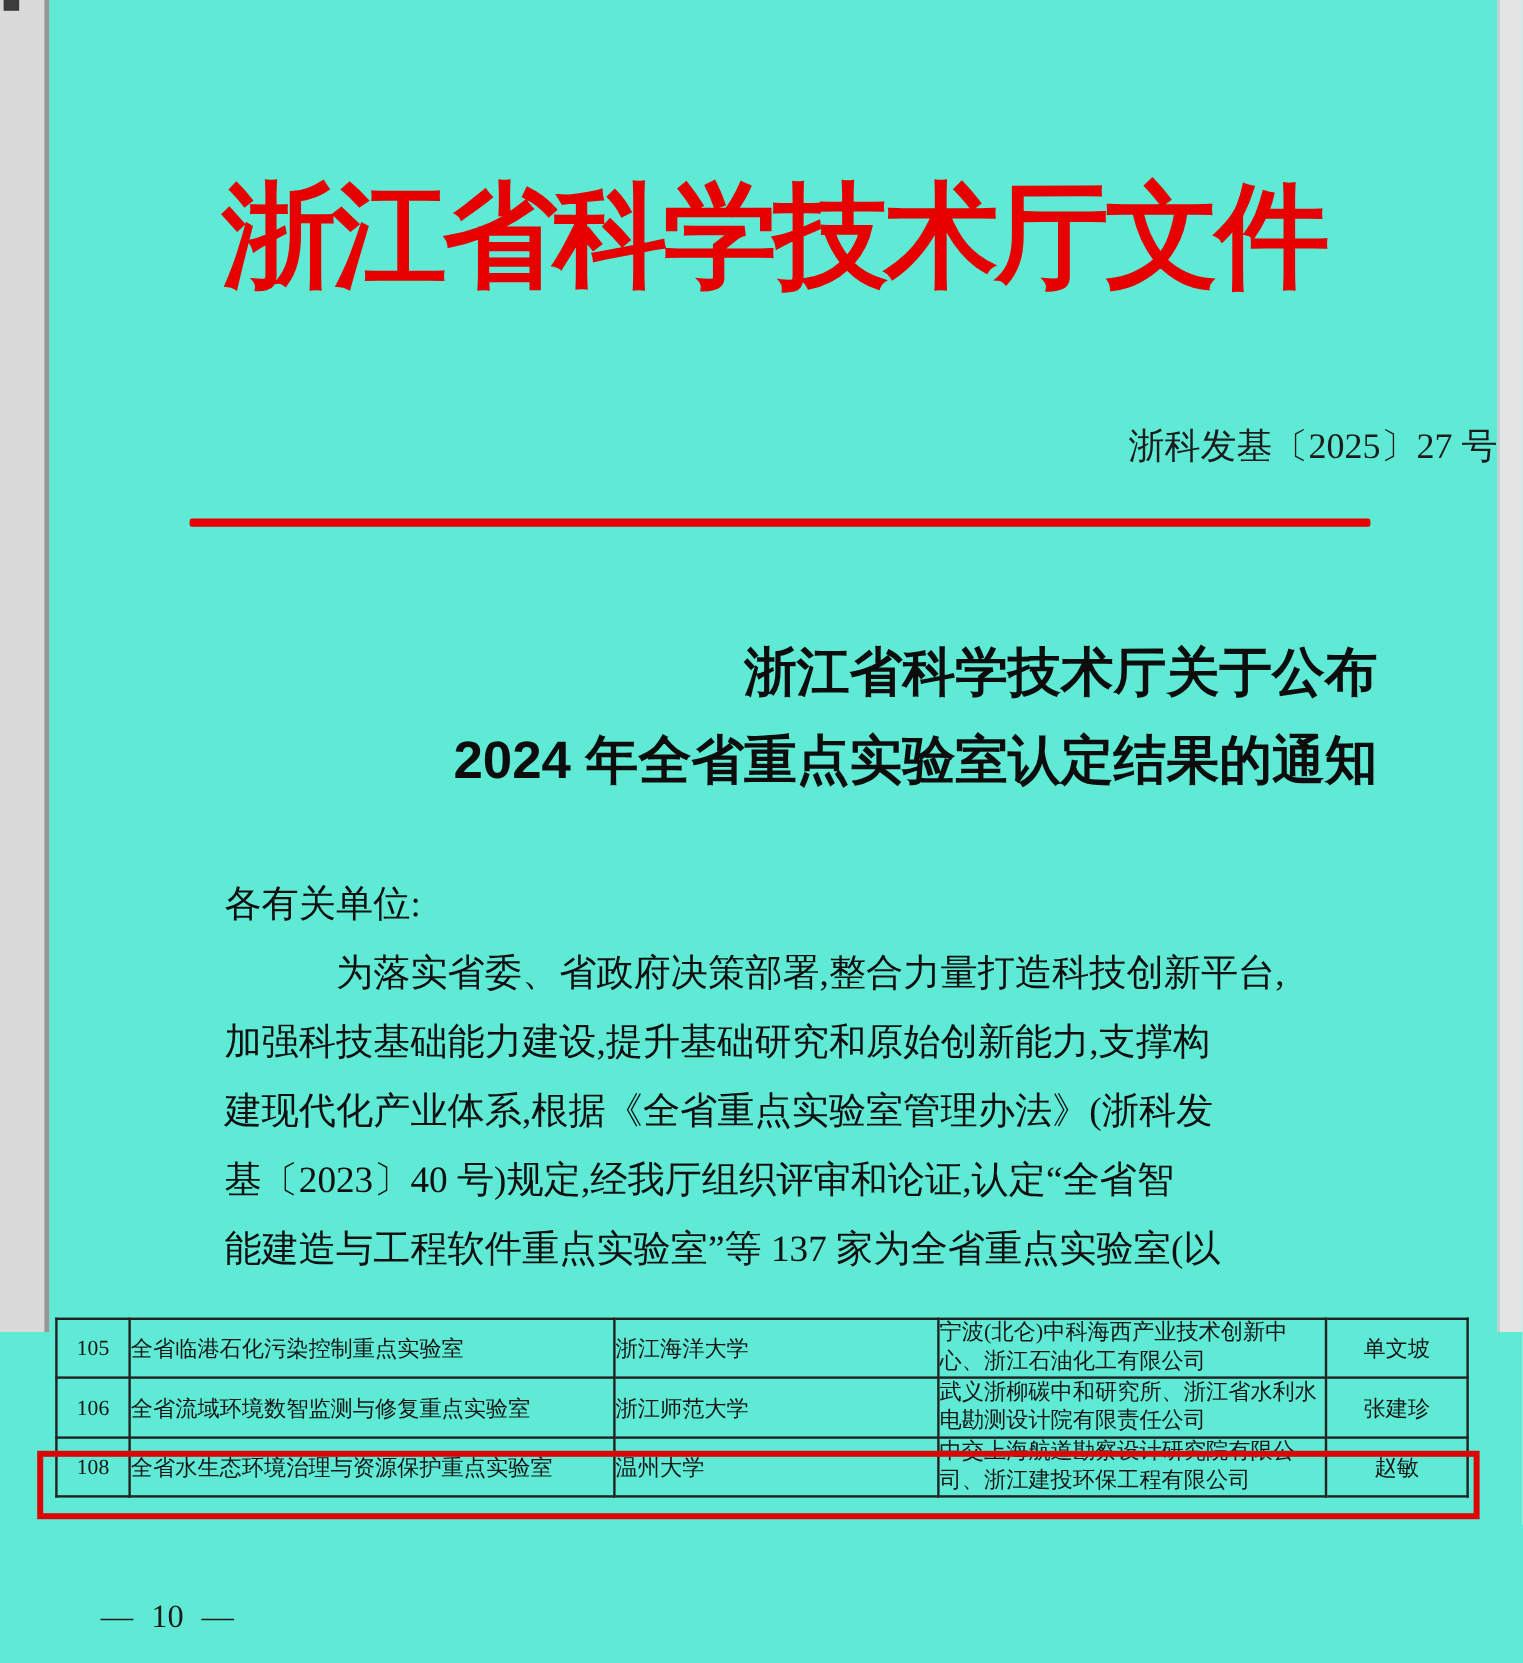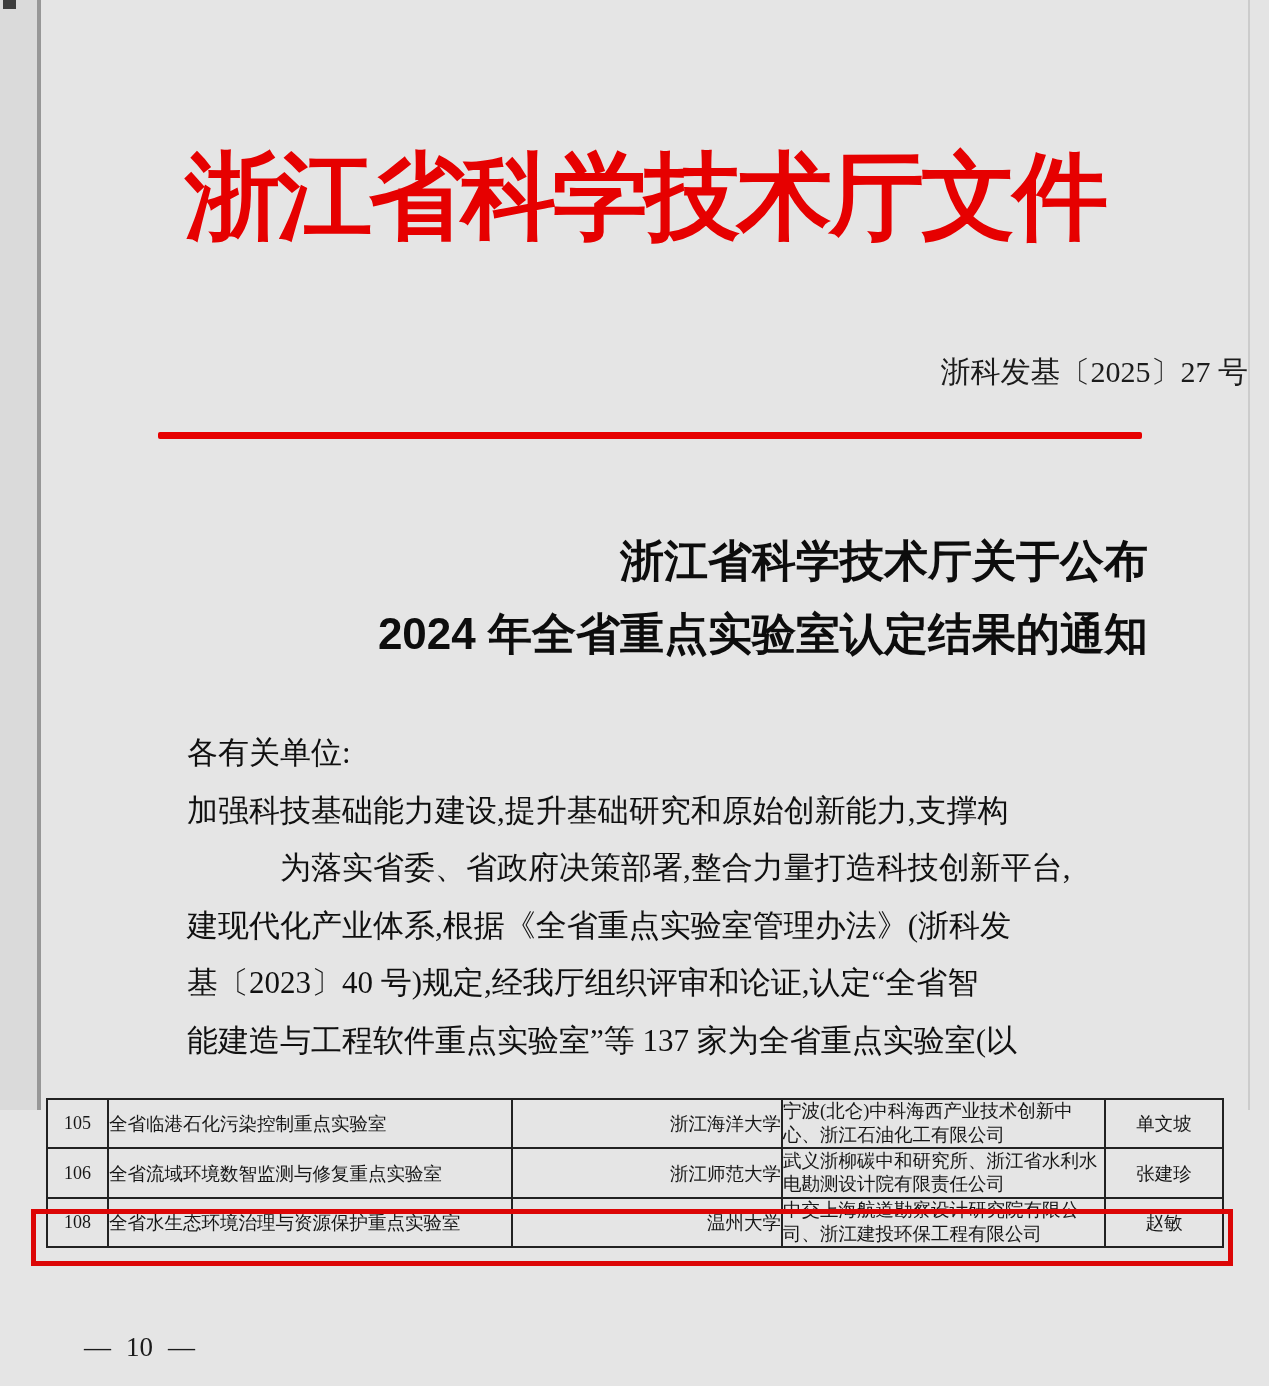--- a/index.html
+++ b/index.html
@@ -1,20 +1,20 @@
 <!DOCTYPE html>
 <html style="--header-red: #e60000; --rule-red: #e60000; --highlight-red: #dc0606; --table-border: #222222; --text: #151515;"><head>
 <meta charset="utf-8">
 <style>
   html, body { margin: 0; padding: 0; background: #ffffff; }
   .canvas {
     position: relative;
     width: 1269px;
     height: 1386px;
-    background: #e5e5e5;
+    background: #5eead4;
     overflow: hidden;
     font-family: "Liberation Serif", "DejaVu Serif", serif;
     color: #151515;
   }
 
   
   .margin-left {
     position: absolute; left: 0; top: 0;
     width: 37px; height: 1110px;
     background: #dadada;
@@ -85,21 +85,21 @@
   }
   .labs-table td {
     border: 2px solid #222222;
     padding: 0;
     vertical-align: middle;
     word-break: break-all;
     overflow: hidden;
   }
   .cell-no       { text-align: center; font-size: 18px; }
   .cell-lab      { padding-left: 13px; }
-  .cell-host     { padding-left: 10px; text-align: right; }
+  .cell-host     { padding-left: 10px; }
   .cell-partners { padding: 2px 4px 2px 6px; line-height: 23.5px; }
   .cell-director { text-align: center; }
 
   .highlight-box {
     position: absolute; left: 31px; top: 1209px;
     width: 1202px; height: 57px;
     border: 5px solid var(--highlight-red, #dc0606);
     box-sizing: border-box;
     background: transparent;
     pointer-events: none;
@@ -127,22 +127,22 @@
 
   <div class="red-rule"></div>
 
   <div class="notice-title">
     <div>浙江省科学技术厅关于公布</div>
     <div>2024 年全省重点实验室认定结果的通知</div>
   </div>
 
   <div class="body-block">
     <div class="bline">各有关单位:</div>
+    <div class="bline indent">为落实省委、省政府决策部署,整合力量打造科技创新平台,</div>
     <div class="bline">加强科技基础能力建设,提升基础研究和原始创新能力,支撑构</div>
-    <div class="bline indent">为落实省委、省政府决策部署,整合力量打造科技创新平台,</div>
     <div class="bline">建现代化产业体系,根据《全省重点实验室管理办法》(浙科发</div>
     <div class="bline">基〔2023〕40 号)规定,经我厅组织评审和论证,认定“全省智</div>
     <div class="bline">能建造与工程软件重点实验室”等 137 家为全省重点实验室(以</div>
   </div>
 
   <table class="labs-table">
     <colgroup>
       <col style="width:61px">
       <col style="width:404px">
       <col style="width:270px">

